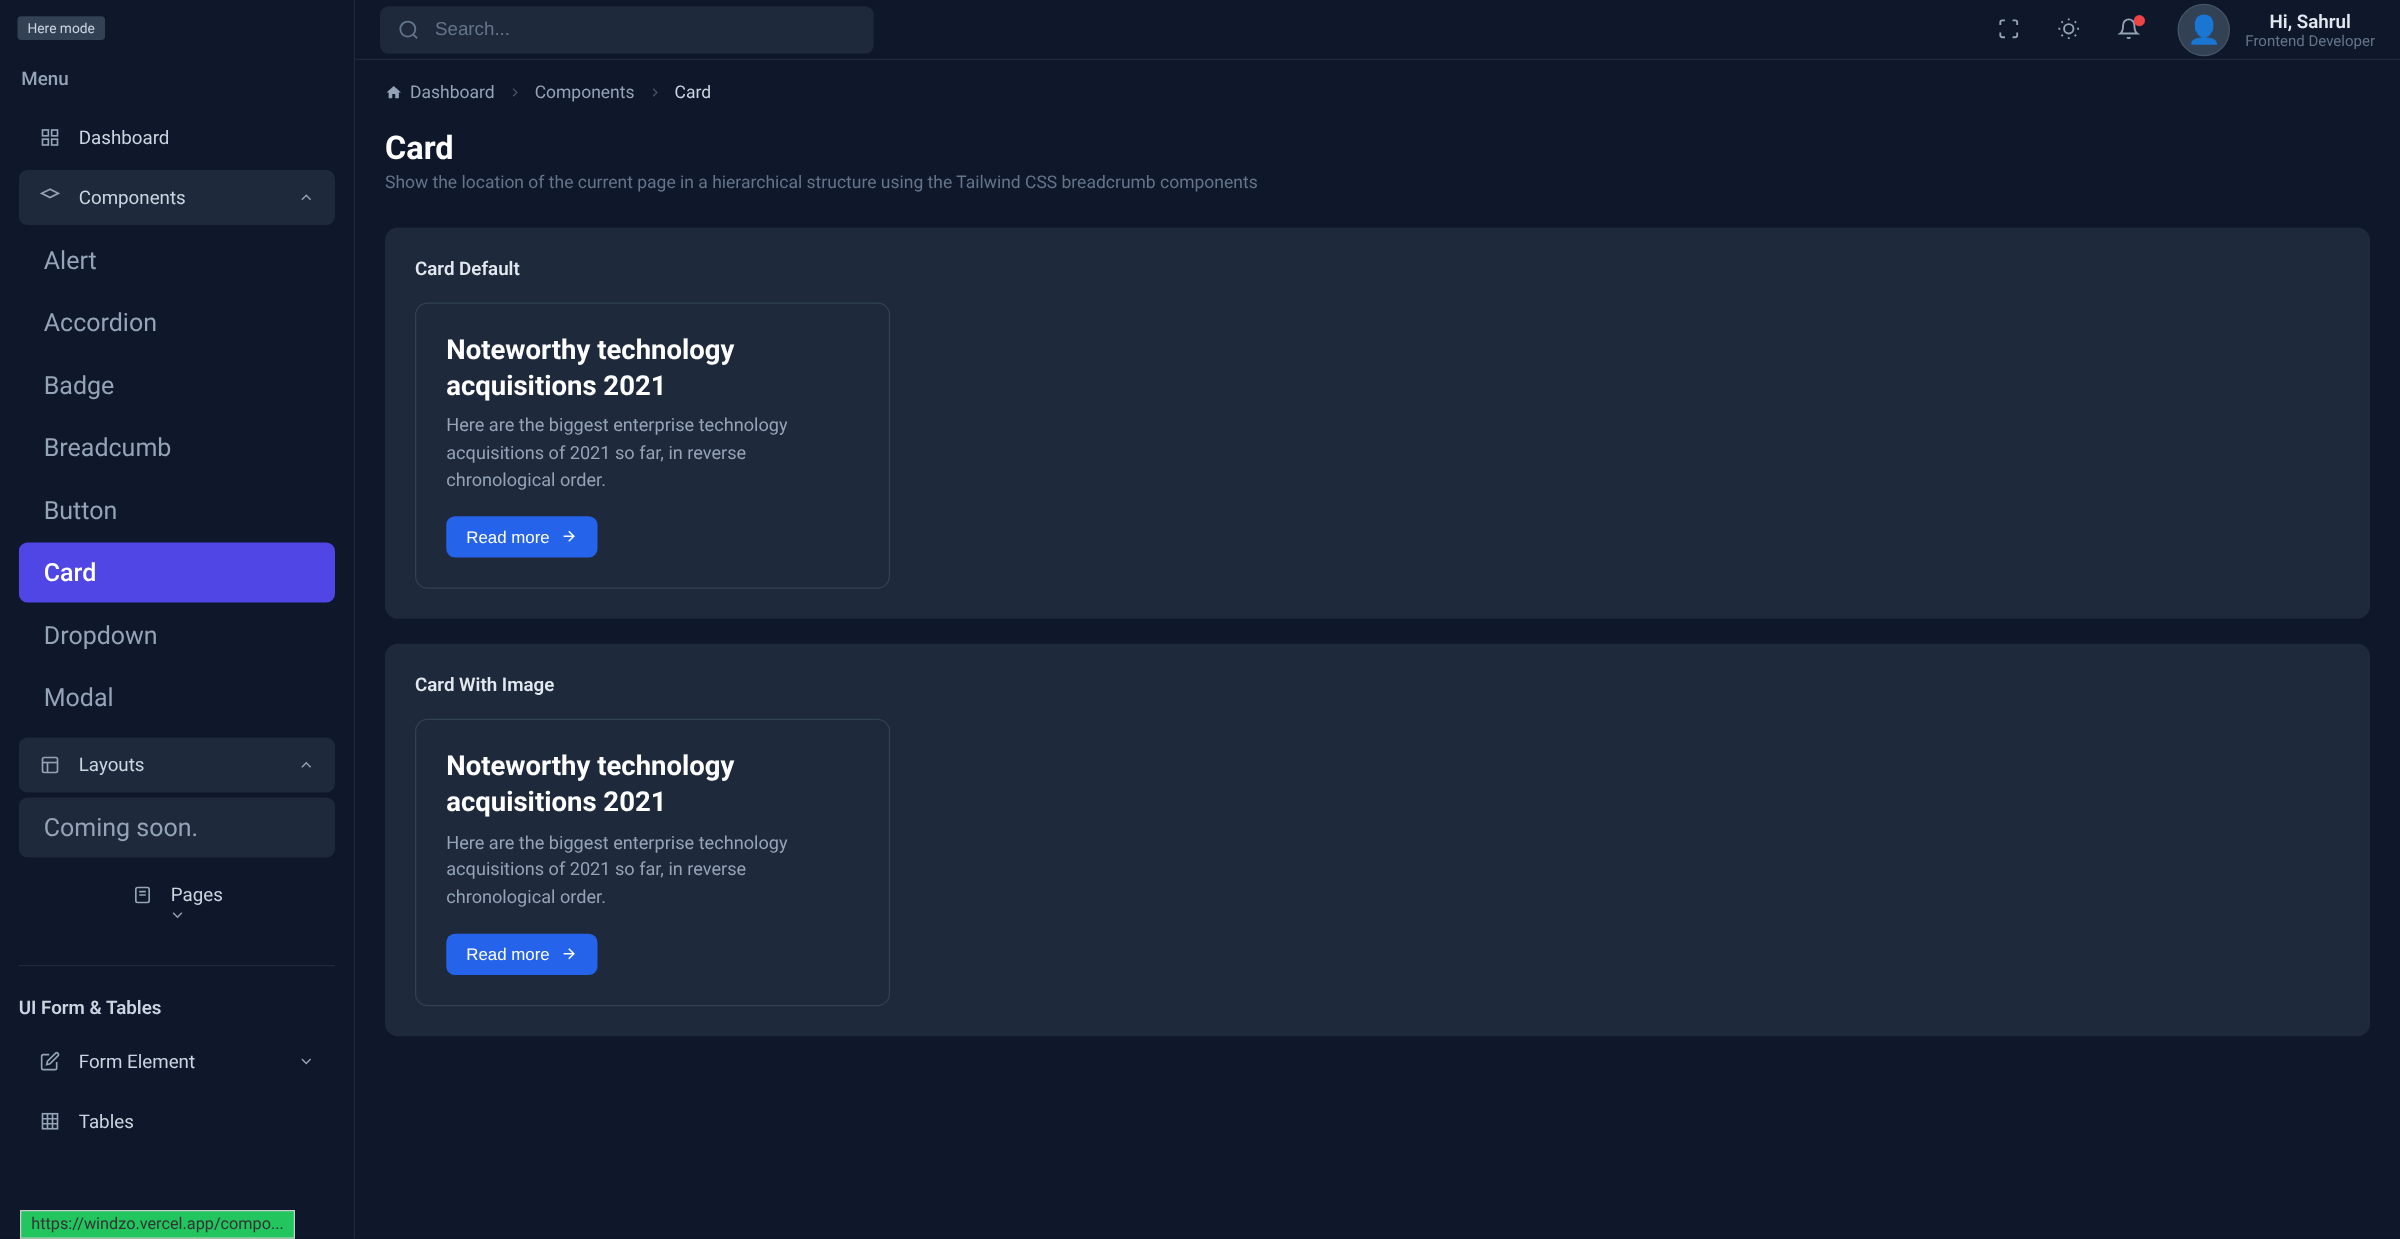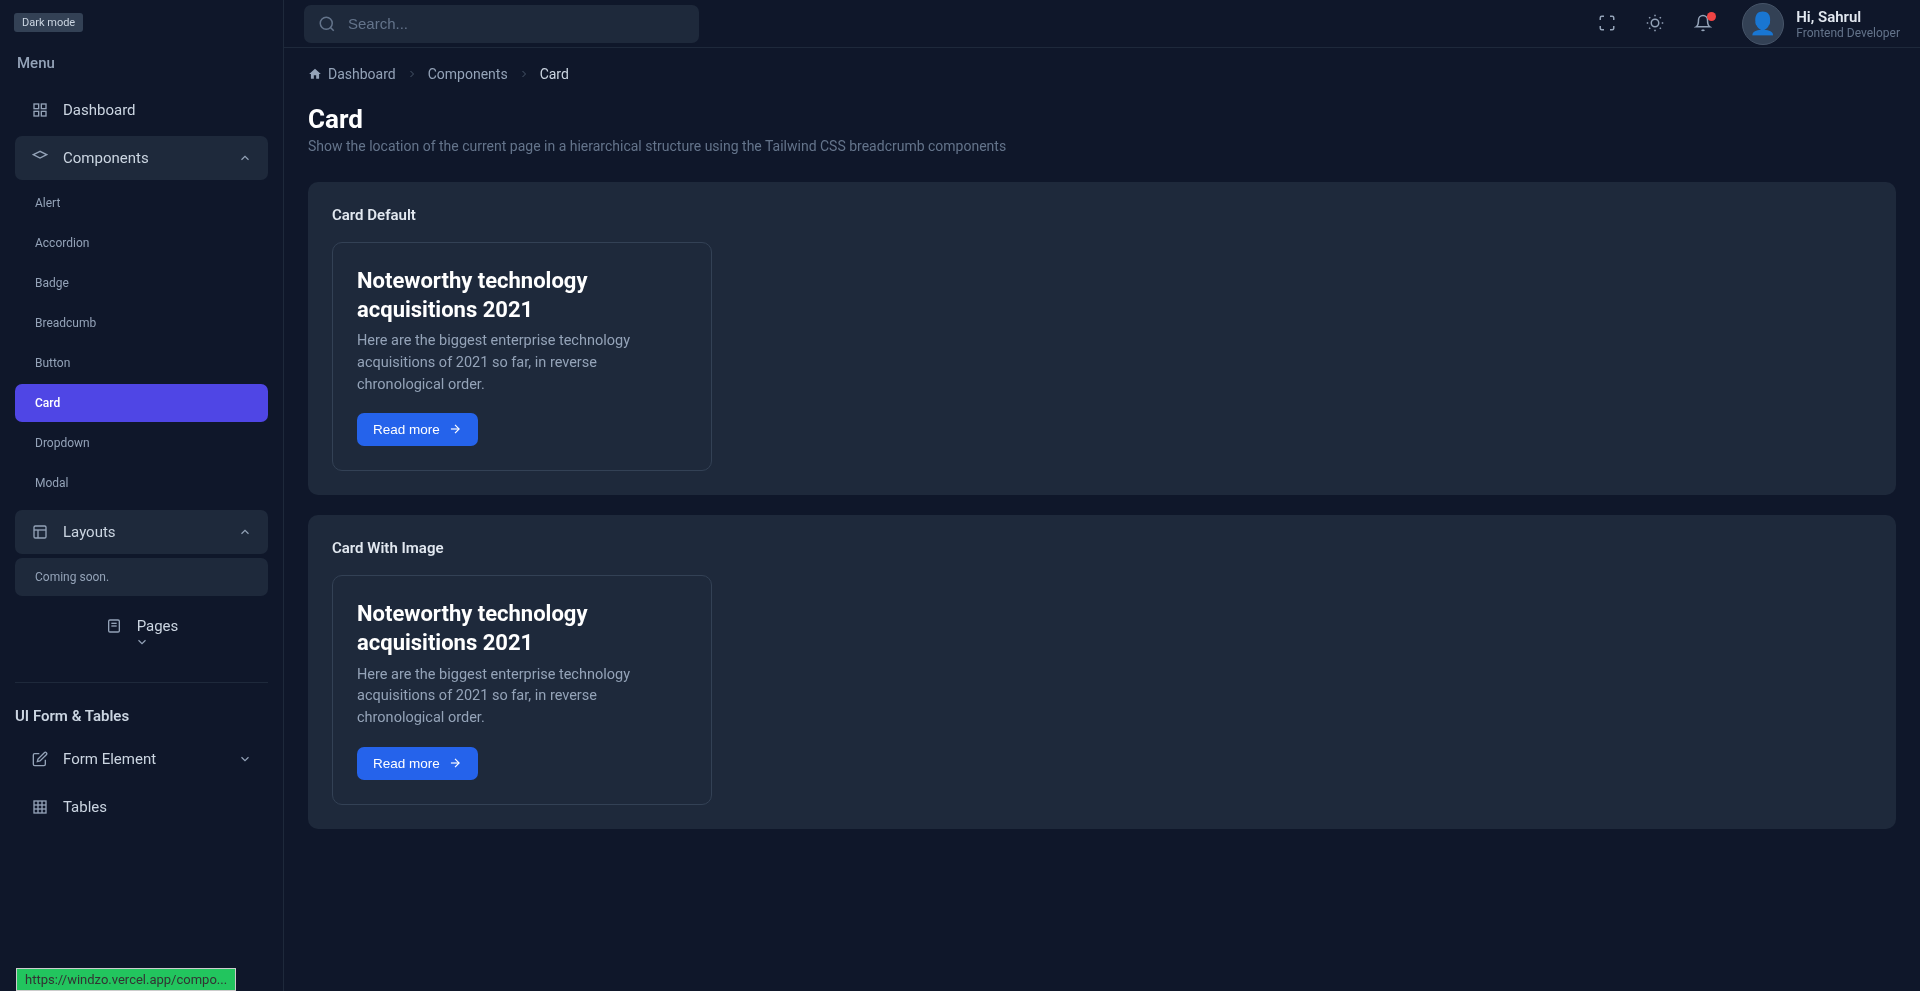--- a/index.html
+++ b/index.html
@@ -75,21 +75,21 @@
       align-items: center;
       justify-content: center;
     }
     .sub-items {
       margin-top: 4px;
       margin-bottom: 8px;
     }
     .sub-item {
       padding: 12px 20px;
       color: #94a3b8;
-      font-size: 12px;
+      font-size: 20px;
       border-radius: 7px;
       cursor: pointer;
       margin-bottom: 2px;
     }
     .sub-item.active {
       background: #4f46e5;
       color: #fff;
       font-weight: 500;
     }
     .section-label {
@@ -172,20 +172,21 @@
     }
     .user-info {
       display: flex;
       align-items: center;
       gap: 12px;
       cursor: pointer;
     }
     .user-text {
       display: flex;
       flex-direction: column;
+      align-items: center;
     }
     .user-name {
       font-size: 15px;
       font-weight: 600;
       color: #e2e8f0;
     }
     .user-role {
       font-size: 12px;
       color: #64748b;
     }
@@ -278,21 +279,21 @@
       color: #333;
       font-size: 13px;
       padding: 3px 8px;
       border: 1px solid #ccc;
     }
     svg { display: block; }
   </style>
 </head>
 <body>
 
-<div class="dark-badge">Dark mode</div>
+<div class="dark-badge">Here mode</div>
 
 <div class="layout">
   <aside class="sidebar">
     <div class="sidebar-scroll">
       <div class="menu-heading">Menu</div>
 
       <div class="nav-item">
         <div class="nav-item-left">
           <span class="icon">
             <svg width="16" height="16" viewBox="0 0 24 24" fill="none" stroke="#94a3b8" stroke-width="2">

